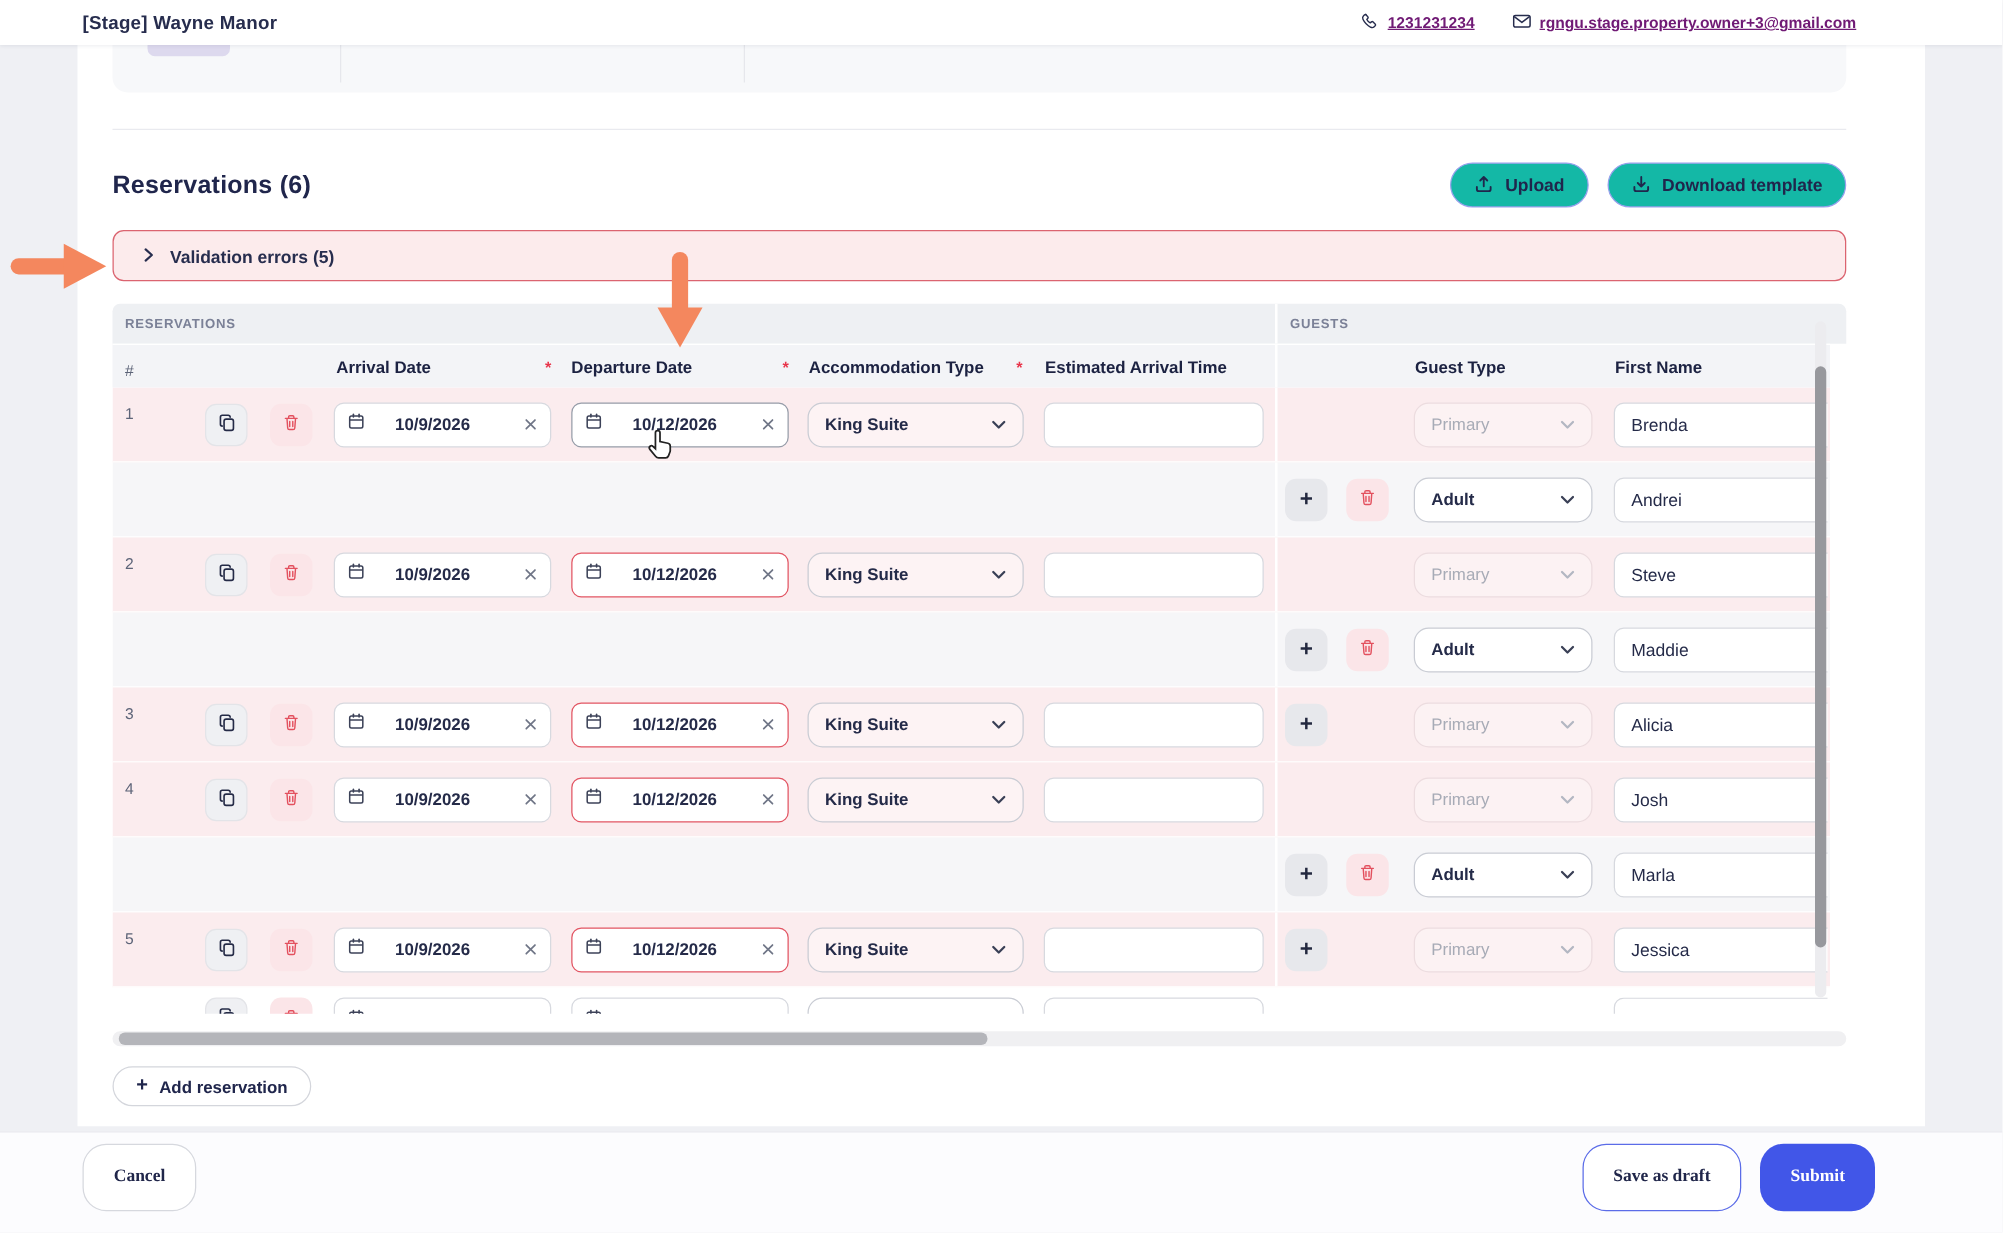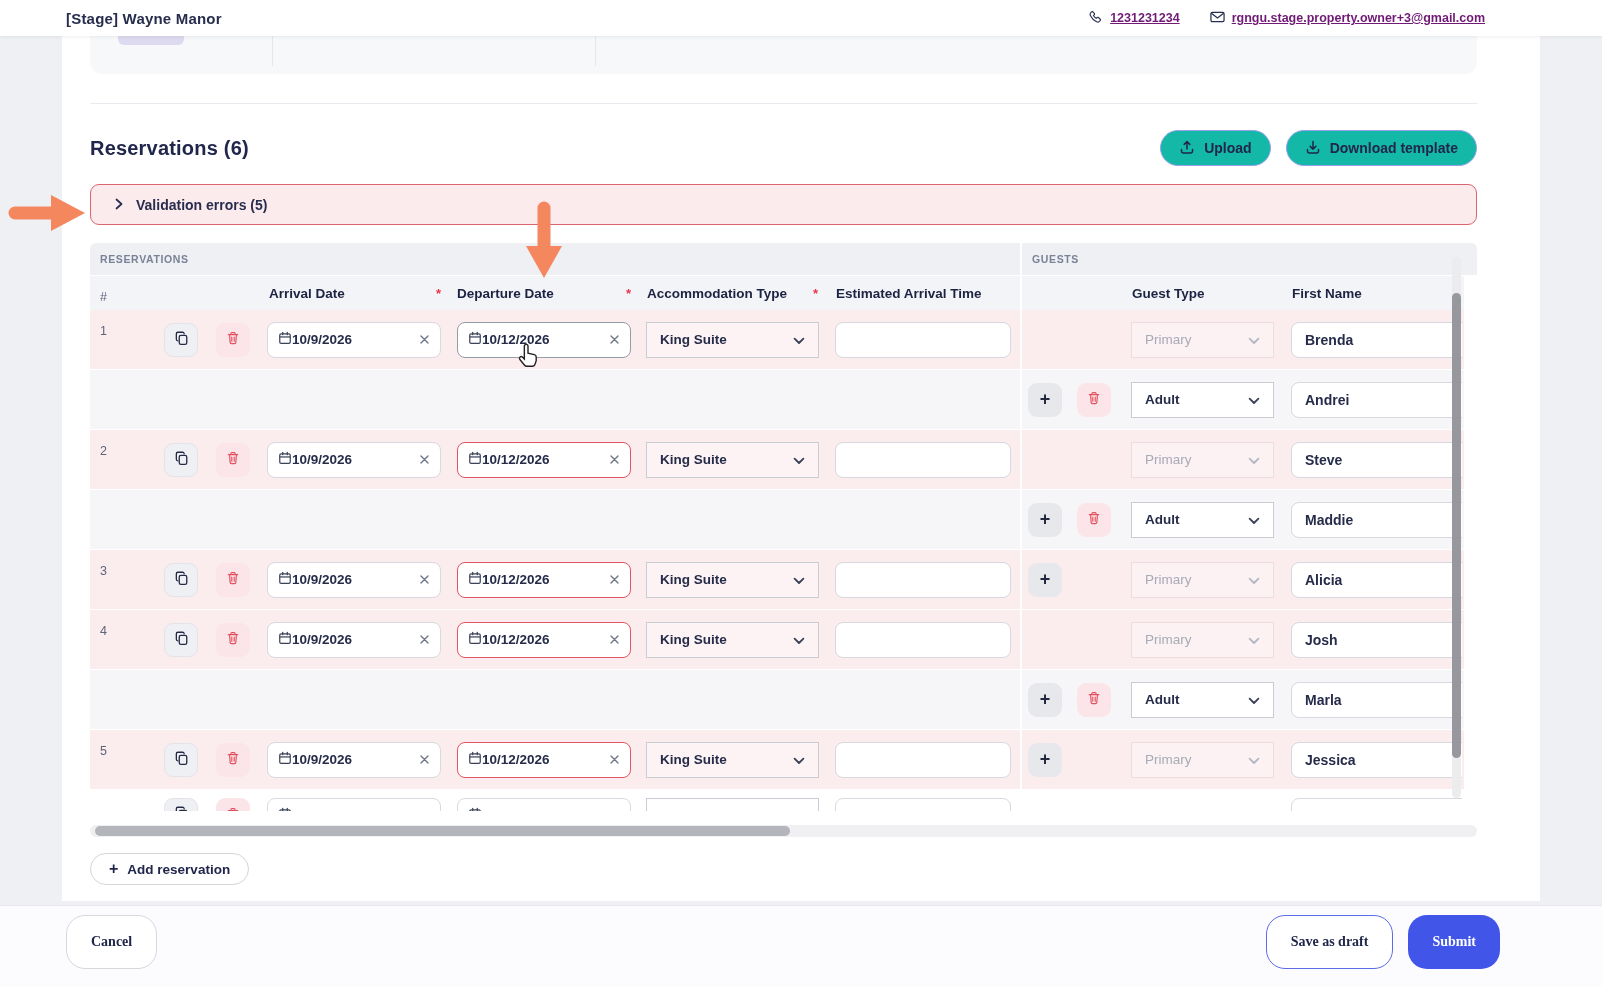--- a/index.html
+++ b/index.html
@@ -54,33 +54,33 @@
   .c-arr,.c-dep{width:190px}
   .c-acc{width:187px}
   .c-eta{width:194px}
   .g-wrap{display:flex;height:100%;border-left:2px solid #fff;align-items:center;box-sizing:border-box}
   .line.partial .g-wrap{height:auto;align-items:flex-start}
   .c-plus{width:46px;justify-content:center}
   .c-gtrash{width:52px;justify-content:center}
   .c-gtype{width:165px}
   .c-fname{width:177px;overflow:hidden}
   .date-input{display:flex;align-items:center;height:36px;background:#fff;border:1px solid #d7d9df;
-    border-radius:8px;margin:0 8px;flex:1;padding:0 10px;gap:0;box-sizing:border-box}
+    border-radius:8px;margin:0 8px;flex:1;padding:0 10px;gap:24px;box-sizing:border-box}
   .date-input .val{flex:1;font-size:13.5px;font-weight:600;color:#252b49;white-space:nowrap}
   .date-input.error{border:1.5px solid #e25563}
   .date-input.hover{border:1.5px solid #969ca8}
-  .selectbox{display:flex;align-items:center;height:36px;border:1px solid #c9ccd4;border-radius:0;
+  .selectbox{display:flex;align-items:center;height:36px;border:1px solid #c9ccd4;border-radius:12px;
     background:#fff;margin:0 7px;flex:1;padding:0 13px;box-sizing:border-box;cursor:pointer}
   .pink .selectbox{background:#fdf3f4}
   .selectbox .val{flex:1;font-weight:600;font-size:13.5px;color:#252b49}
   .selectbox.disabled{border-color:#ecdcdf;background:rgba(255,255,255,.3)}
   .selectbox.disabled .val{color:#a7abb6;font-weight:500}
   .c-gtype .selectbox{margin:16px 11px}
   .text-input{height:36px;background:#fff;border:1px solid #d7d9df;border-radius:8px;margin:0 6px;flex:1;
-    display:flex;align-items:center;padding:0 13px;font-size:14px;font-weight:700;color:#252b49;box-sizing:border-box}
+    display:flex;align-items:center;padding:0 13px;font-size:14px;font-weight:400;color:#252b49;box-sizing:border-box}
   .c-eta .text-input{margin:0 9px 0 9px}
   .c-fname .text-input{margin-right:-12px}
   .ibtn{width:34px;height:34px;border-radius:9px;border:none;display:flex;align-items:center;
     justify-content:center;cursor:pointer;padding:0;background:none}
   .copy-btn{background:#eff0f3;border:1px solid #e3e4e8}
   .trash-btn{background:#fbe5e8}
   .plus-btn{background:#e7e8ec;font-size:18px;font-weight:600;color:#23283f;font-family:"Liberation Sans",sans-serif}
   .xbtn{border:none;background:none;padding:0;cursor:pointer;display:flex;align-items:center}
   .vscroll{position:absolute;left:1362px;top:14px;bottom:14px;width:9px;background:#ececef;border-radius:5px}
   .vthumb{position:absolute;top:36px;left:0;width:9px;height:86%;background:#97989d;border-radius:5px}

